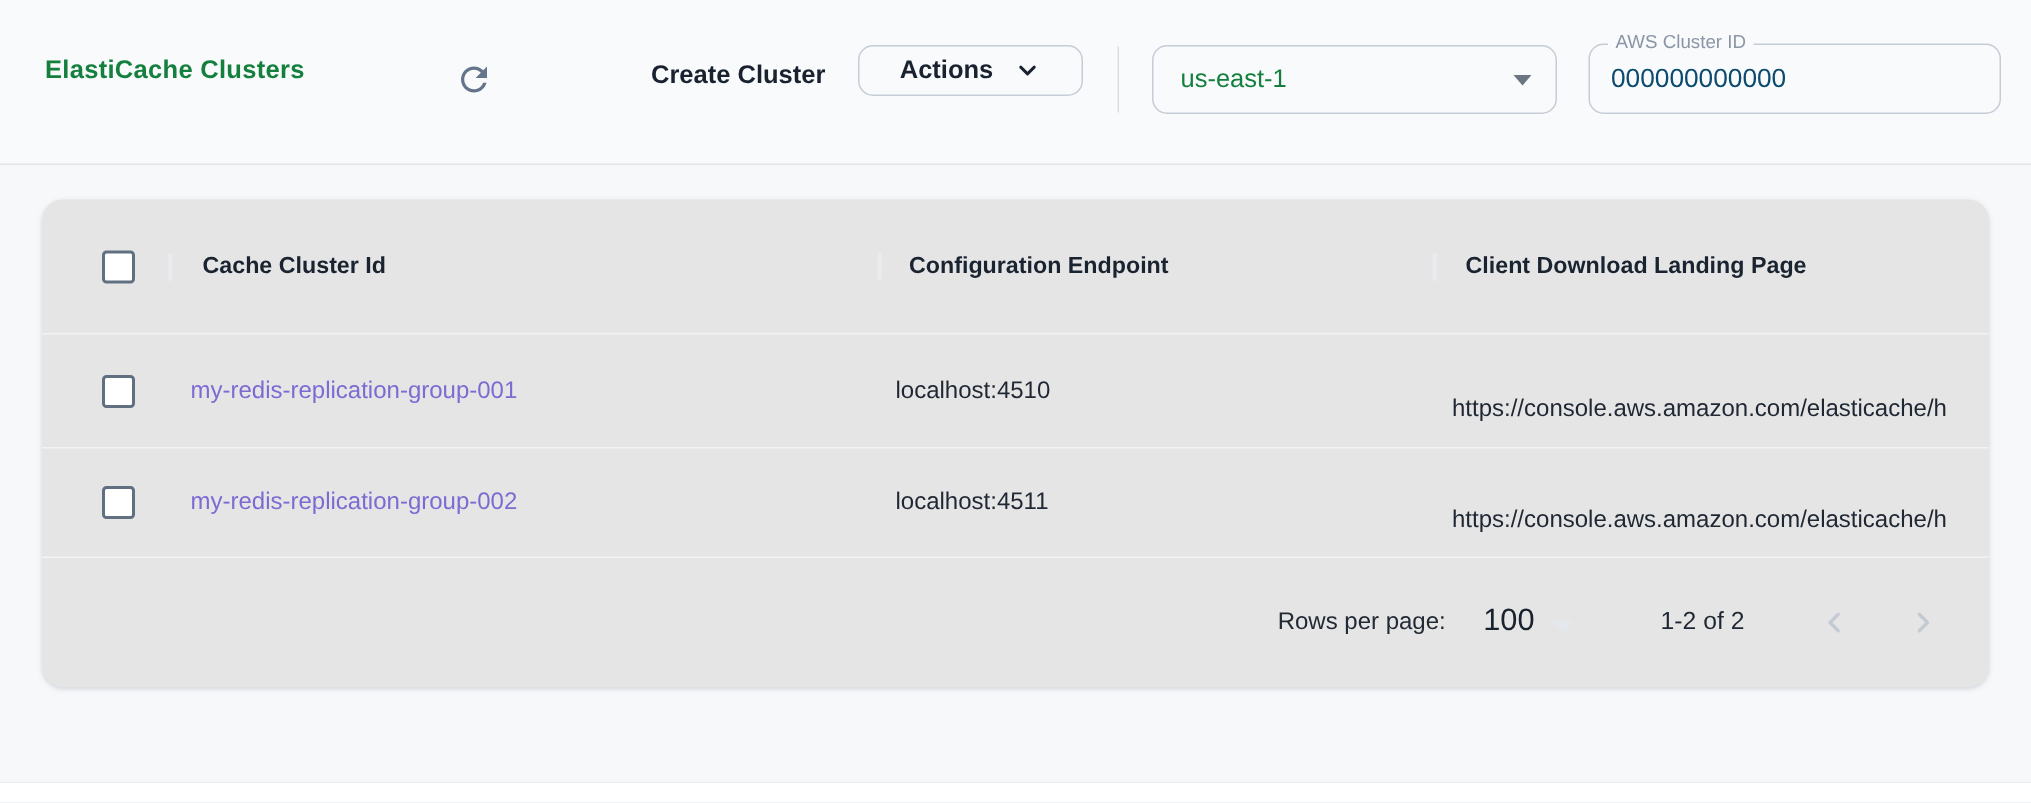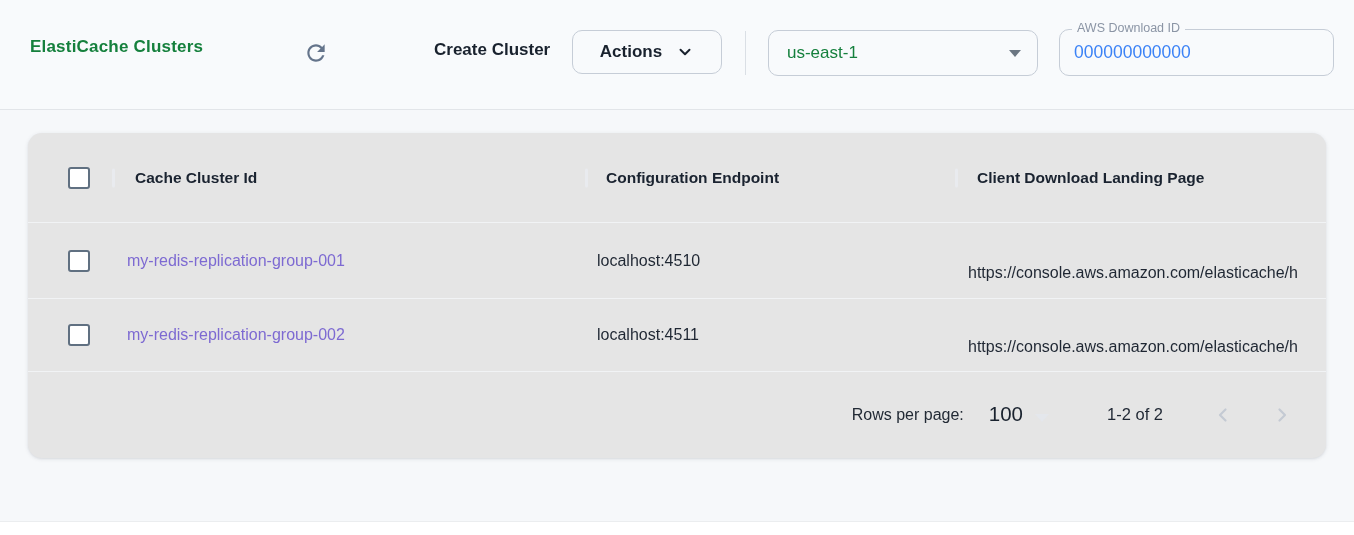--- a/index.html
+++ b/index.html
@@ -26,21 +26,21 @@
     position: absolute; left: 302px; top: 40px;
     width: 28px; height: 28px; border: none; background: transparent; cursor: pointer;
     padding: 0;
   }
   .create-btn {
     position: absolute; left: 407px; top: 40px;
     border: none; background: transparent; cursor: pointer;
     font-family: inherit; font-size: 17px; font-weight: 700; color: #19222e; margin-left: 27px;
   }
   .actions-btn {
-    position: absolute; left: 572px; top: 30px; width: 150px; height: 44px;
+    position: absolute; left: 572px; top: 30px; width: 150px; height: 34px;
     background: #f8fafc; border: 1px solid #c6cdd7; border-radius: 10px;
     display: flex; align-items: center; justify-content: center; gap: 14px;
     font-family: inherit; font-size: 17px; font-weight: 700; color: #19222e;
     cursor: pointer;
   }
   .toolbar-divider {
     position: absolute; left: 745px; top: 31px; width: 1px; height: 44px;
     background: #dadfe5;
   }
   .region-select {
@@ -58,21 +58,21 @@
     position: absolute; left: 1059px; top: 29px; width: 275px; height: 47px;
     border: 1px solid #c6cdd7; border-radius: 10px; background: #f8fafc;
   }
   .account-label {
     position: absolute; left: 12px; top: -9px;
     background: #f8fafc; padding: 0 5px;
     font-size: 12.5px; color: #8b95a5; white-space: nowrap;
   }
   .account-input {
     width: 100%; height: 100%; border: none; background: transparent; outline: none;
-    padding: 0 14px; font-family: inherit; font-size: 17.5px; color: #3b82f6;
+    padding: 0 14px; font-family: inherit; font-size: 17.5px; color: #0c4a6e;
     border-radius: 10px;
   }
 
   
   .card {
     position: absolute; left: 28px; top: 133px; width: 1298px; height: 325px;
     background: #e5e5e5; border-radius: 14px;
     box-shadow: 0 1px 4px rgba(30, 41, 59, 0.10), 0 1px 2px rgba(30,41,59,0.06);
     overflow: hidden;
   }
@@ -160,21 +160,21 @@
   </button>
 
   <div class="toolbar-divider"></div>
 
   <div class="region-select">
     <span>us-east-1</span>
     <span class="region-caret"></span>
   </div>
 
   <div class="account-field">
-    <span class="account-label">AWS Download ID</span>
+    <span class="account-label">AWS Cluster ID</span>
     <input class="account-input" type="text" value="000000000000" style="">
   </div>
 </div>
 
 <div class="card">
 
   <div class="t-row t-head">
     <span class="vcenter checkbox"></span>
     <span class="vcenter col-sep sep-1"></span>
     <span class="vcenter th th-id">Cache Cluster Id</span>

